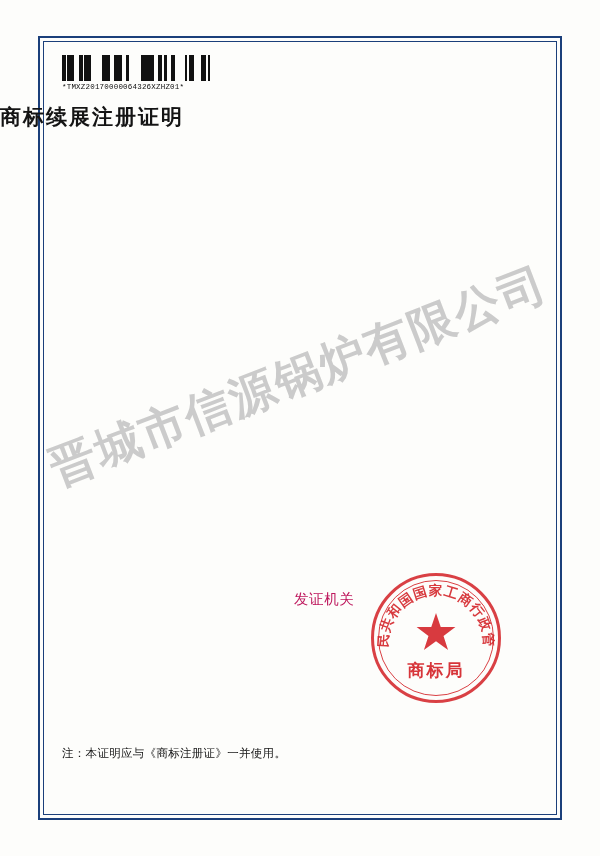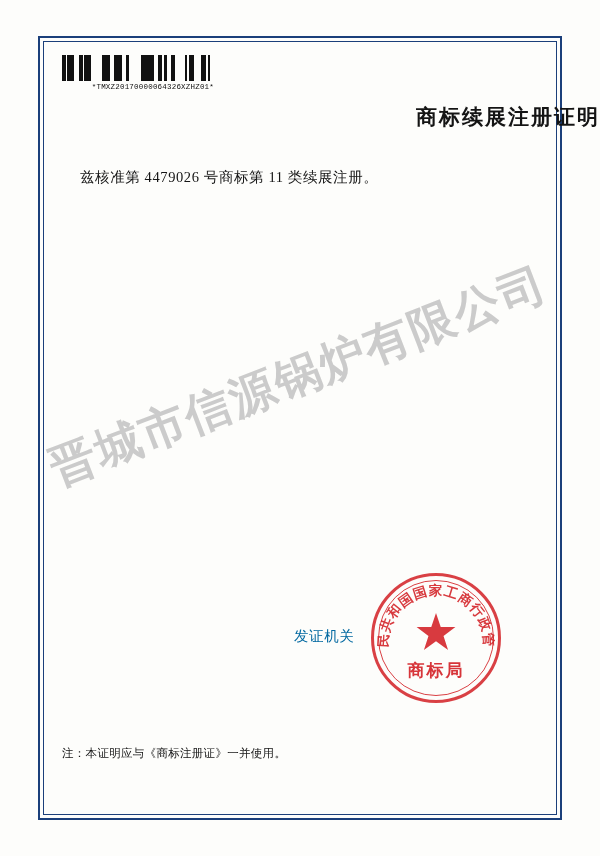--- a/index.html
+++ b/index.html
@@ -57,31 +57,31 @@
     display: block;
     background: #111;
     height: 100%;
   }
   .barcode-text {
     font-family: "Liberation Mono", monospace;
     font-size: 7.5px;
     letter-spacing: 0.2px;
     color: #111;
     margin-top: 2px;
-    text-align: right;
+    text-align: left;
     width: 152px;
   }
 
   
   .doc-title {
     position: absolute;
     left: 0;
     top: 103px;
     width: 600px;
-    text-align: right;
+    text-align: left;
     font-size: 21px;
     font-weight: bold;
     letter-spacing: 2px;
     color: #141414;
     font-family: "Liberation Serif", serif;
   }
 
   
   .body-line {
     position: absolute;
@@ -117,23 +117,23 @@
     transform: rotate(-21deg);
     transform-origin: left center;
     white-space: nowrap;
     font-family: "Liberation Serif", serif;
   }
 
   
   .issuer-label {
     position: absolute;
     left: 294px;
-    top: 627px;
+    top: 590px;
     font-size: 14.5px;
-    color: #0369a1;
+    color: #be185d;
     letter-spacing: 0.6px;
   }
 
   
   .seal {
     position: absolute;
     left: 371px;
     top: 573px;
     width: 130px;
     height: 130px;
@@ -264,21 +264,20 @@
         <i style="width: 1px; background: rgb(17, 17, 17);"></i>
         <i style="width: 2px; background: transparent;"></i>
         <i style="width: 2px; background: rgb(17, 17, 17);"></i>
         <i style="width: 4px; background: transparent;"></i>
       </div>
     <div class="barcode-text">*TMXZ20170000064326XZHZ01*</div>
   </div>
 
   <div class="doc-title">商标续展注册证明</div>
 
-  <div class="body-line line-1">兹核准第 4479026 号商标第 11 类续展注册。</div>
 
 
   <div class="watermark">
     <span>晋城市信源锅炉有限公司</span>
   </div>
 
   <div class="issuer-label">发证机关</div>
 
   <div class="seal">
     <div class="seal-ring"></div>

